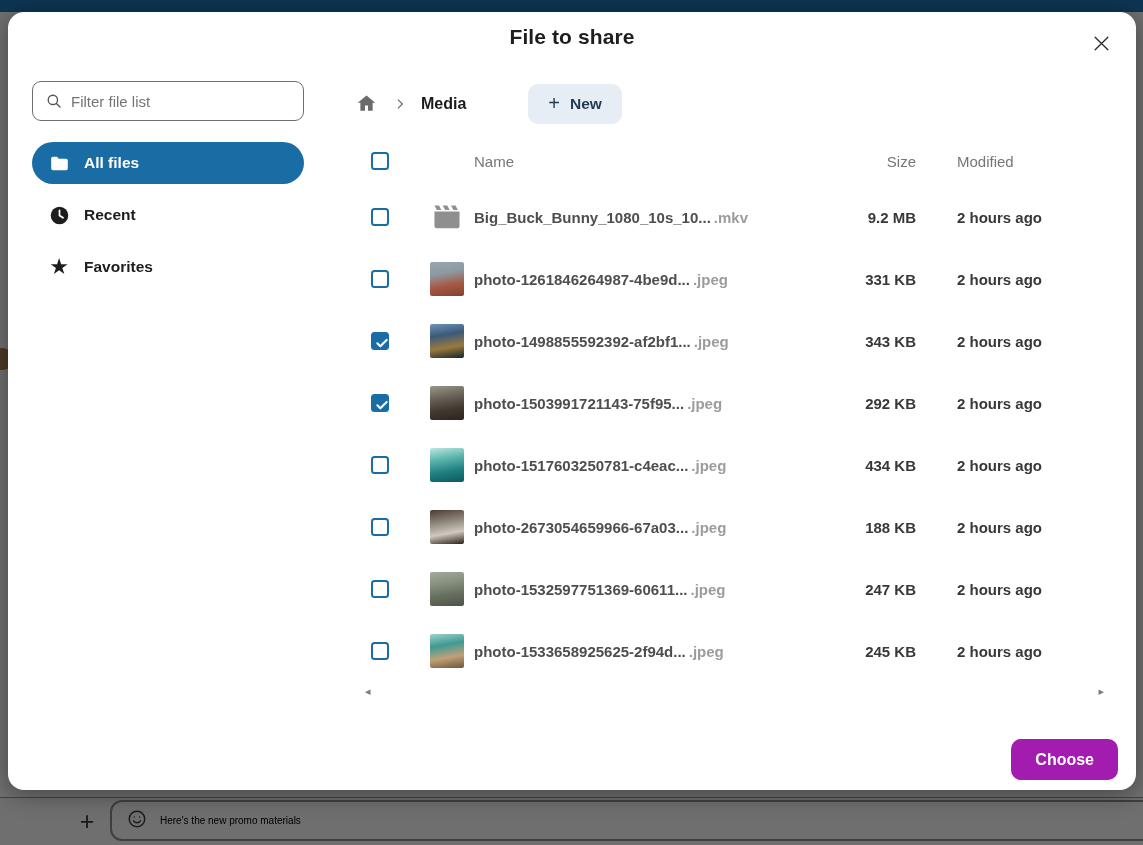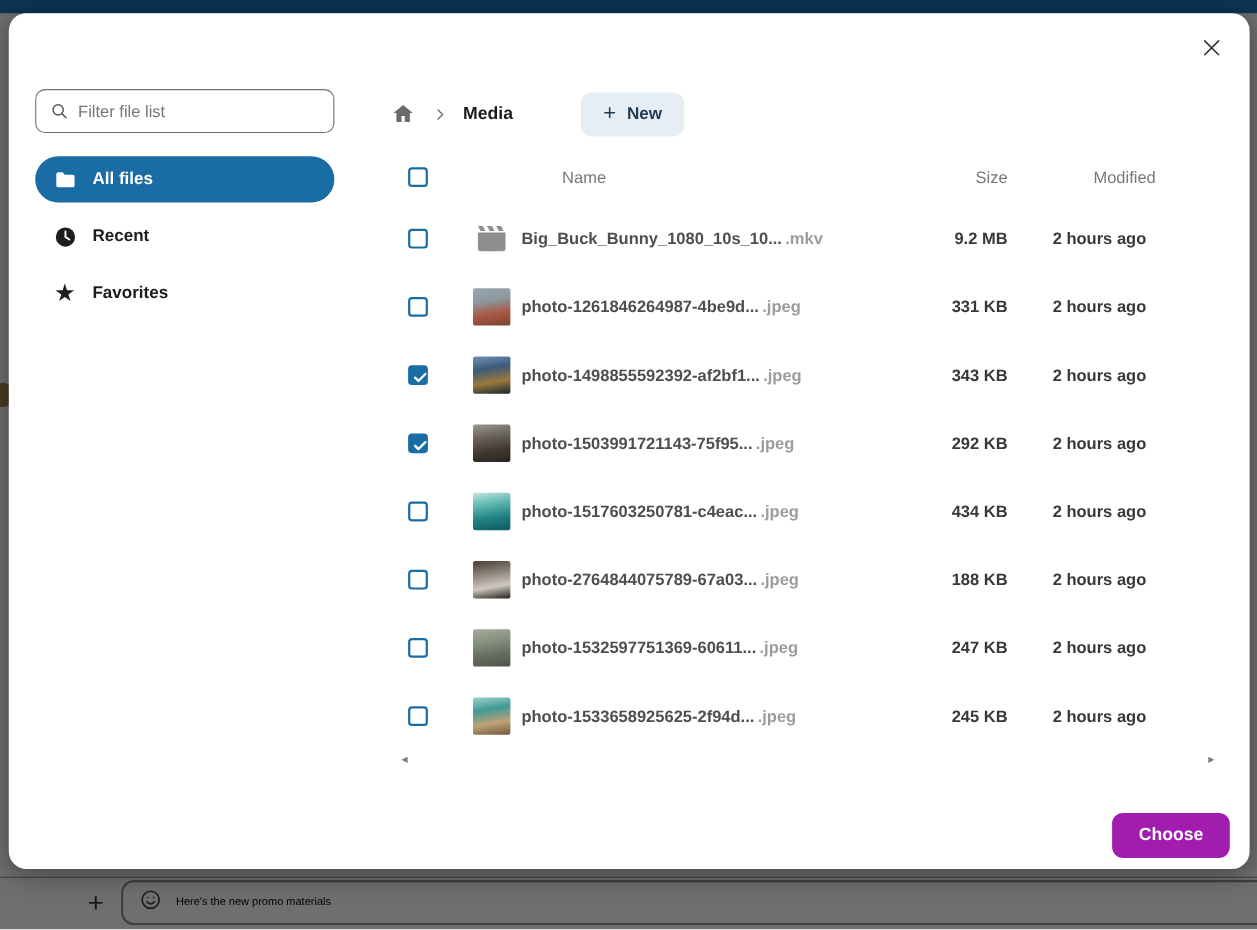--- a/index.html
+++ b/index.html
@@ -66,21 +66,21 @@
     display:flex; align-items:center; gap:10px; cursor:pointer; font-family:inherit; }
   .new-btn .plus { font-size:20px; font-weight:400; line-height:1; position:relative; top:-1px; }
 
   
   .ftable { margin-top:12px; }
   .frow { display:grid; align-items:center;
     grid-template-columns:18px 41px 34px 10px 1fr 100px 35px 157px;
     padding-left:16px; width:753px; }
   .frow.header { height:50px; }
   .frow.file { height:62px; cursor:pointer;font-weight:bold; }
-  .hdr { font-size:15px; color:#767676;margin-left:37px; }
+  .hdr { font-size:15px; color:#767676; }
   .hdr.name { grid-column:5; }
   .hdr.size { grid-column:6; text-align:right; }
   .hdr.modified { grid-column:8; padding-left:6px; }
 
   .checkbox { width:18px; height:18px; border:2px solid #1a6ca4; border-radius:3.5px;
     background:#fff; cursor:pointer; position:relative; padding:0; }
   .checkbox svg { display:none; position:absolute; left:0px; top:1px; }
   .checkbox.checked { background:#1a6ca4; }
   .checkbox.checked svg { display:block; }
 
@@ -121,20 +121,21 @@
       </span>
       <span class="chat-text">Here's the new promo materials</span>
     </div>
   </div>
 </div>
 
 <div class="overlay"></div>
 <div class="topbar"></div>
 
 <div class="modal">
+  <div class="modal-title">File to share</div>
   <button class="close-btn" aria-label="Close">
     <span>
       <svg width="19" height="19" viewBox="0 0 24 24" stroke="#2d2d2d" stroke-width="1.7" stroke-linecap="round">
         <path d="M4 4 L20 20 M20 4 L4 20"></path>
       </svg>
     </span>
   </button>
 
   <div class="sidebar">
     <div class="filter-wrap">
@@ -279,21 +280,21 @@
     <div class="fmod">2 hours ago</div>
   </div>
           <div class="frow file">
     <button class="checkbox">
       
     </button>
     <div class="thumb" style="background: linear-gradient(170deg, rgb(74, 61, 51), rgb(138, 128, 117), rgb(207, 201, 192), rgb(38, 32, 25));">
       
     </div>
     <div class="fname-cell">
-      <span>photo-2764844075789-67a03...</span><span class="fext">.jpeg</span>
+      <span>photo-2673054659966-67a03...</span><span class="fext">.jpeg</span>
     </div>
     <div class="fsize">188 KB</div>
     <div class="fmod">2 hours ago</div>
   </div>
           <div class="frow file">
     <button class="checkbox">
       
     </button>
     <div class="thumb" style="background: linear-gradient(170deg, rgb(163, 171, 156), rgb(135, 145, 127), rgb(101, 110, 94), rgb(76, 84, 74));">
       

